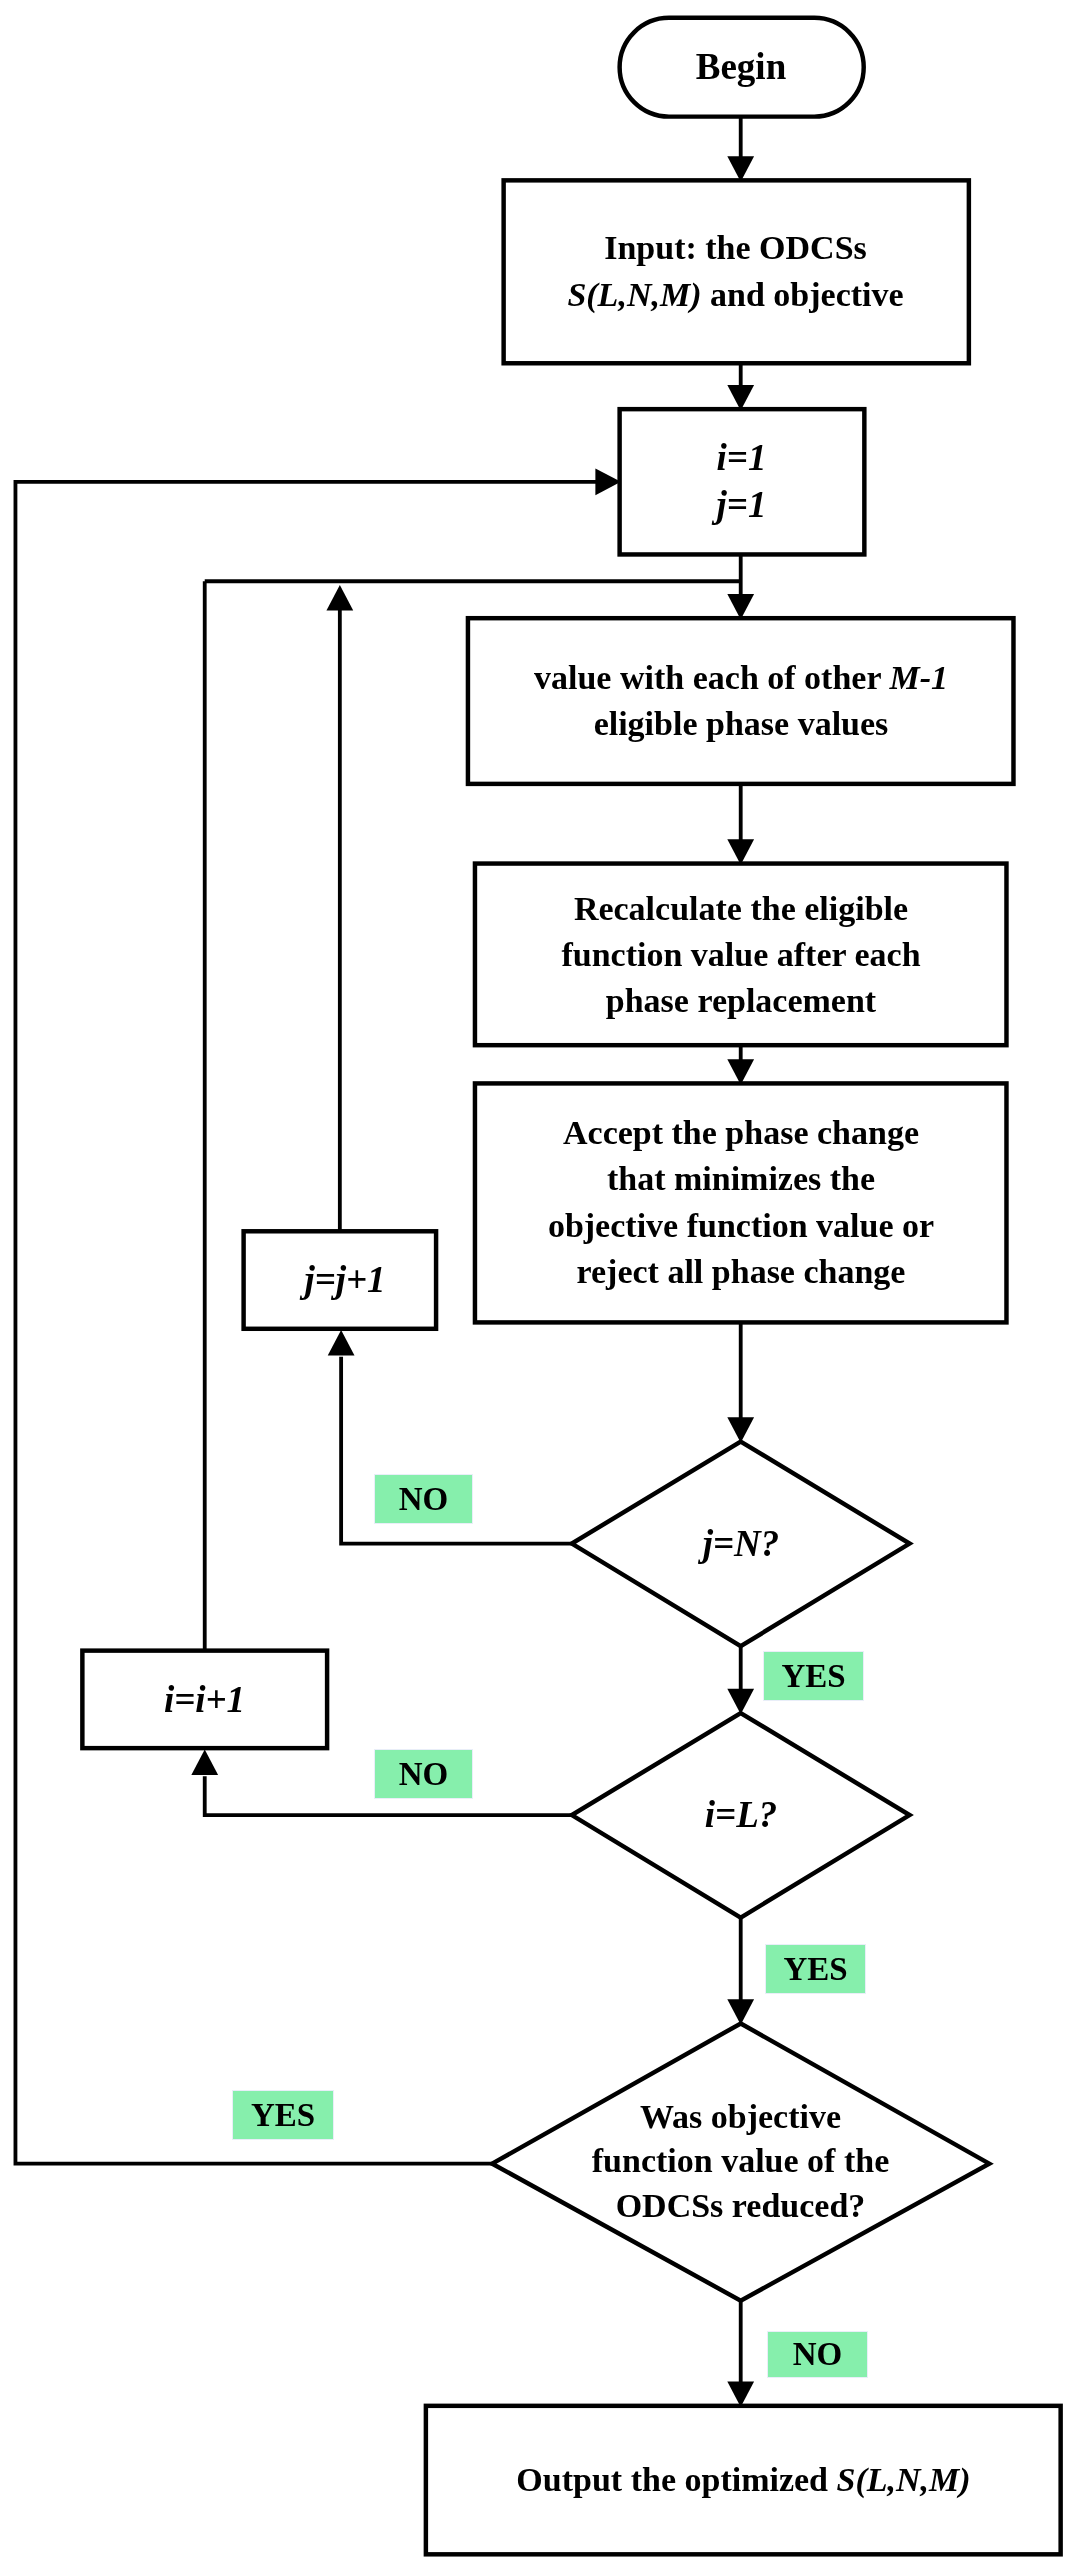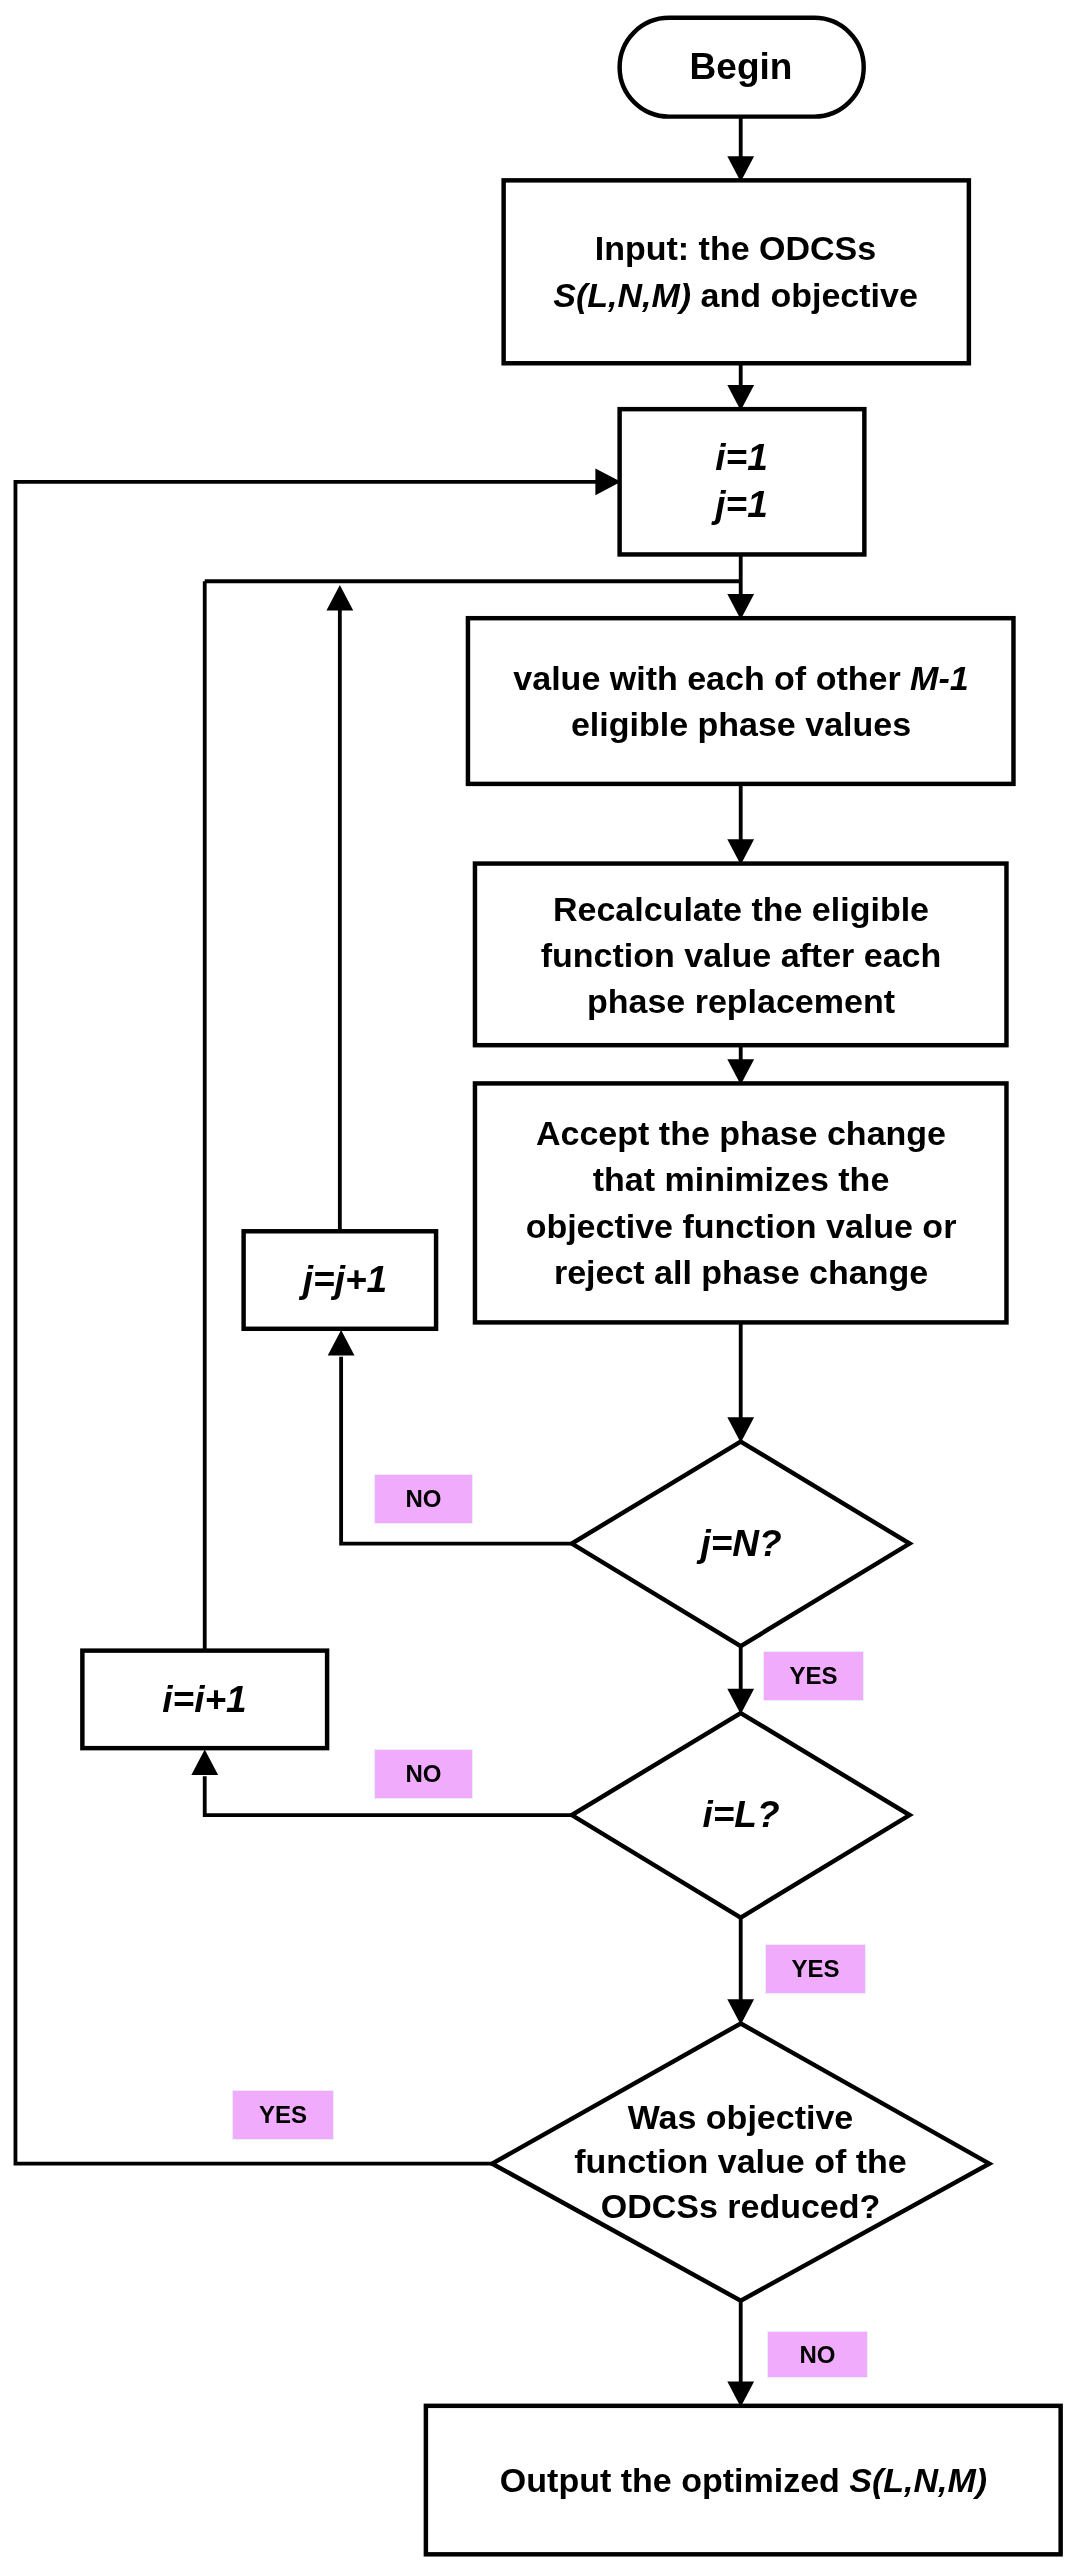--- a/index.html
+++ b/index.html
@@ -1,39 +1,39 @@
 <!DOCTYPE html>
 <html style="font-size:10.2px"><head>
 <meta charset="utf-8">
 <style>
   html,body{margin:0;padding:0;background:#ffffff;}
   .canvas{
     position:relative;
     width:1078px;height:2576px;
     background:#ffffff;
-    font-family:Liberation Sans, sans-serif;
+    font-family:Liberation Serif, serif;
     color:#000;
   }
   svg.wires{position:absolute;left:0;top:0;width:1078px;height:2576px;}
   .node-text{
     position:absolute;
     display:flex;flex-direction:column;
     align-items:center;justify-content:center;
     text-align:center;
     font-weight:bold;
     font-size:34px;line-height:1.36;
     z-index:2;
   }
   .node-text i{font-style:italic;}
   .big{font-size:37px;}
   .edge-label{
     position:absolute;
     display:flex;align-items:center;justify-content:center;
-    font-weight:bold;font-size:24px;
-    background:#f0abfc;
+    font-weight:bold;font-size:33px;
+    background:#86efac;
     border:1.9px solid #e9eef8;
     box-sizing:border-box;
     z-index:2;
   }
 </style>
 </head>
 <body>
 
 <div class="canvas">
 

